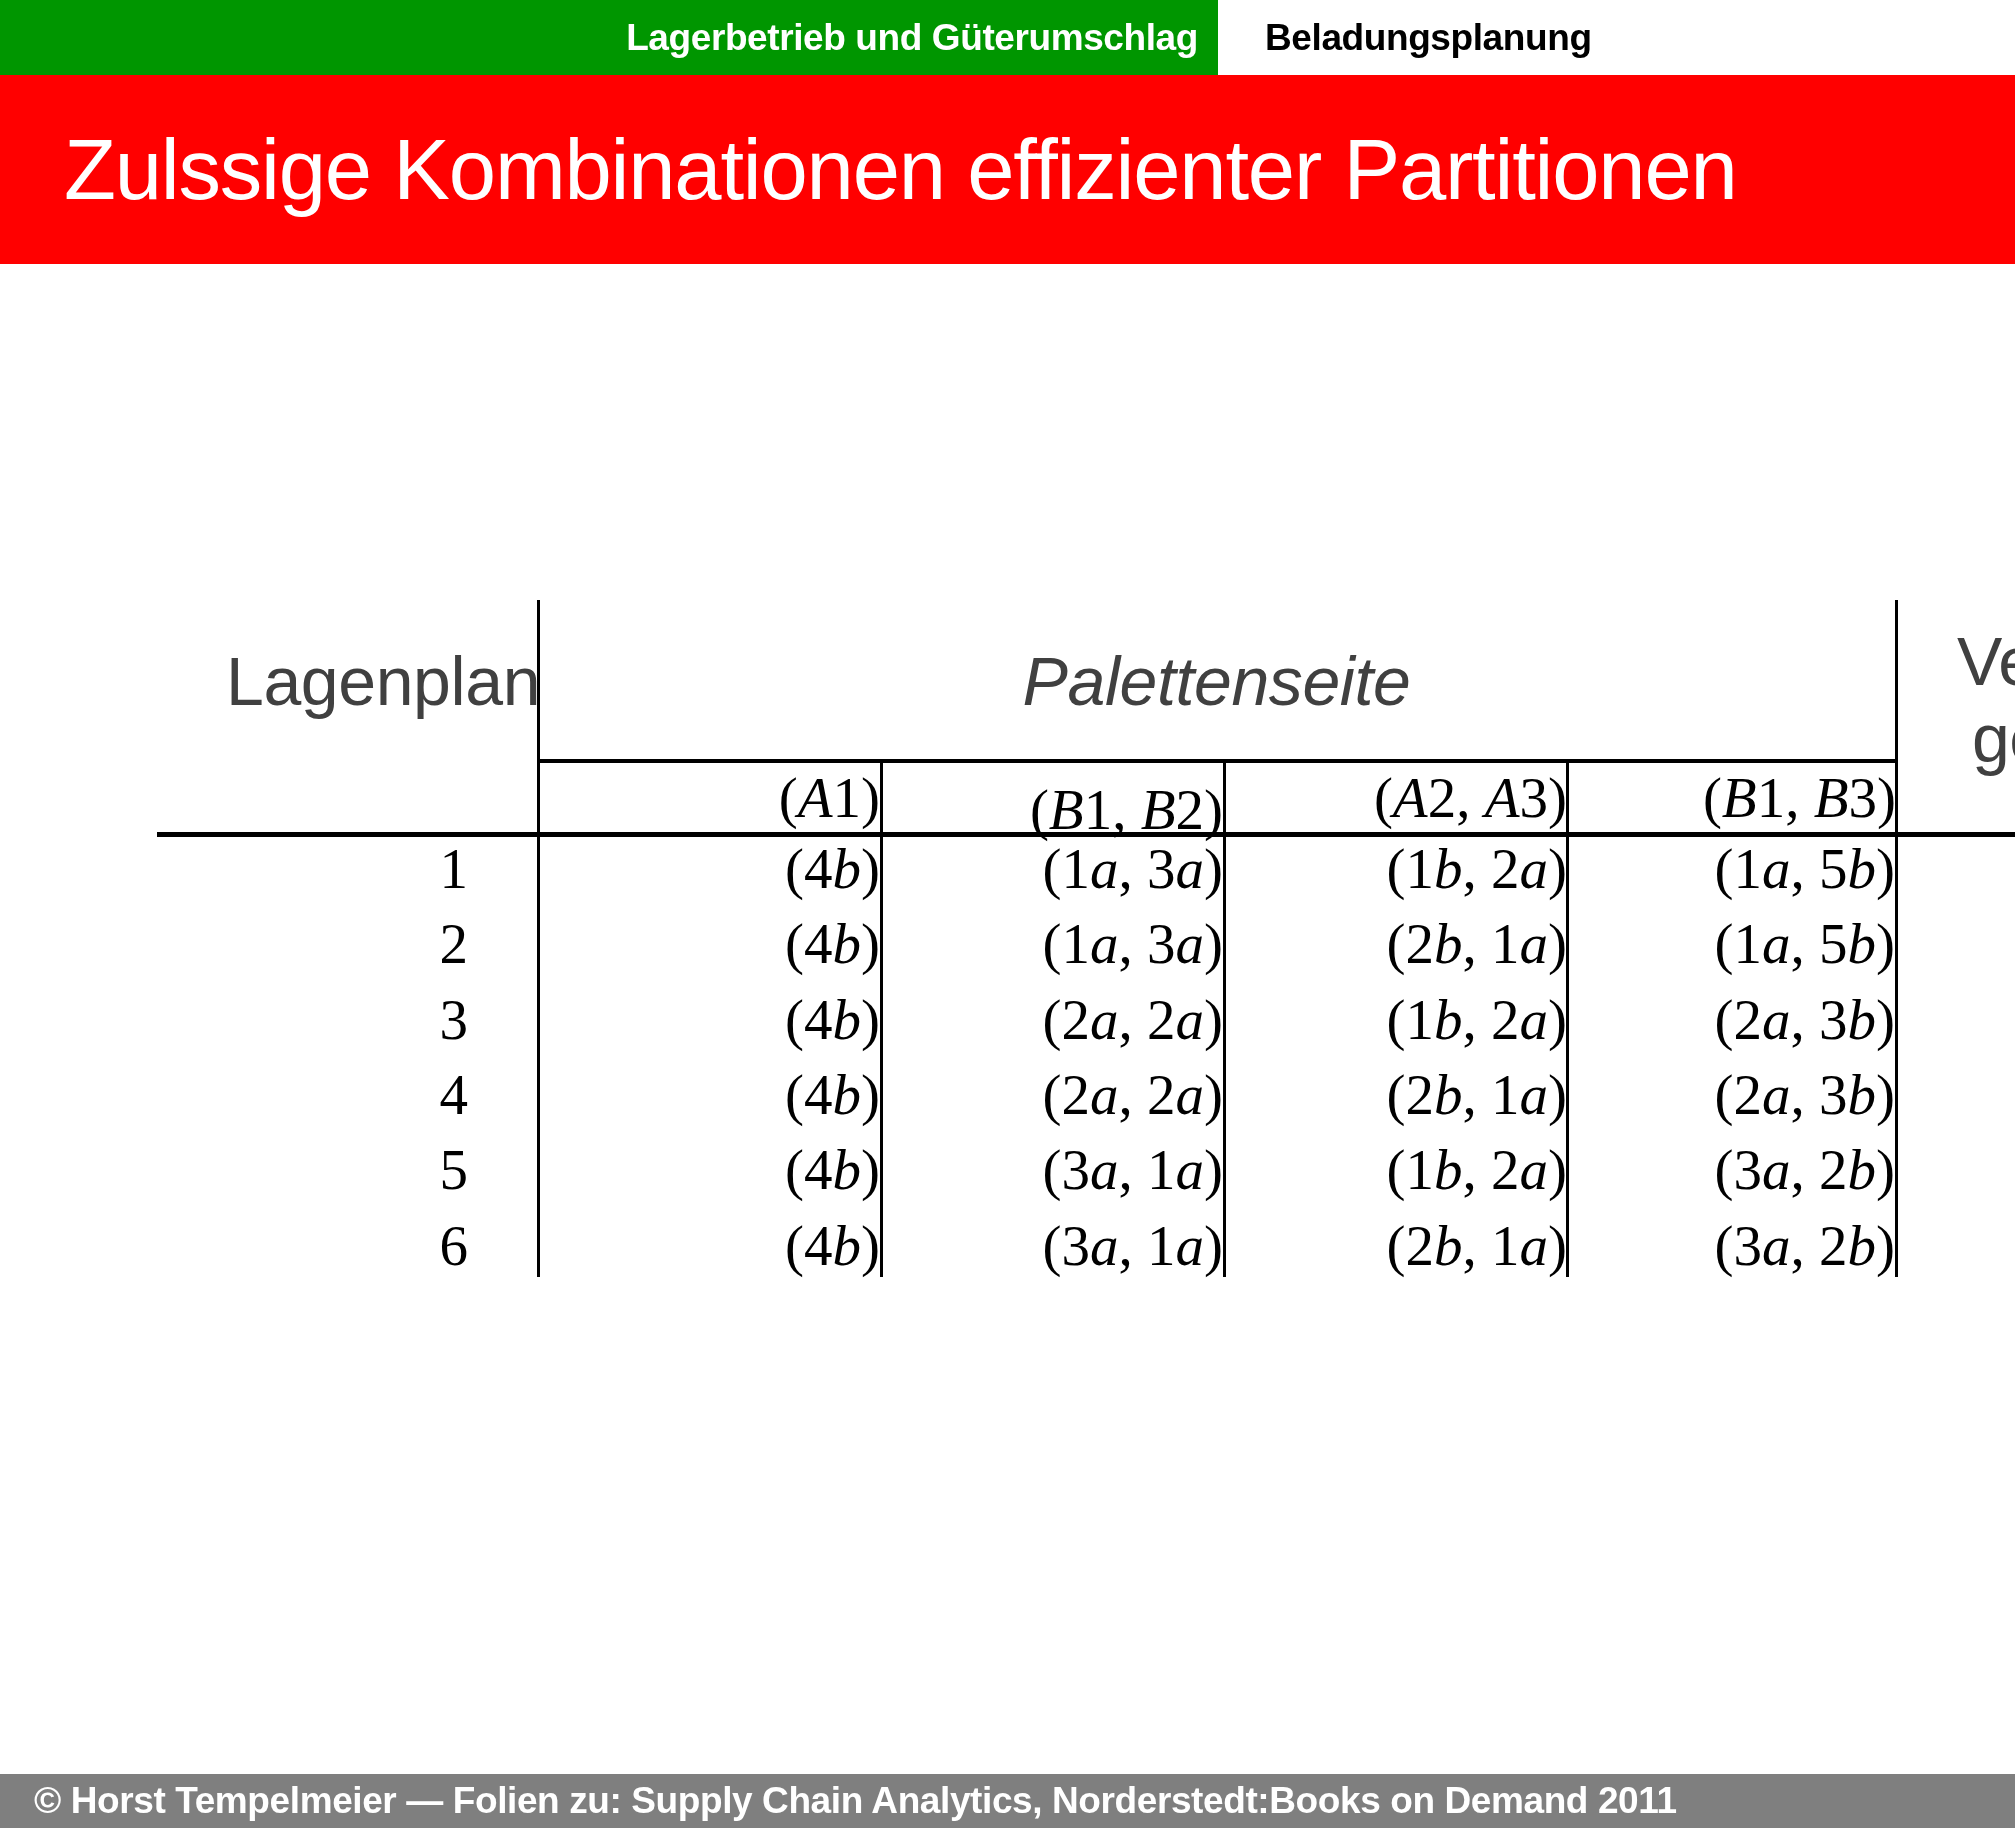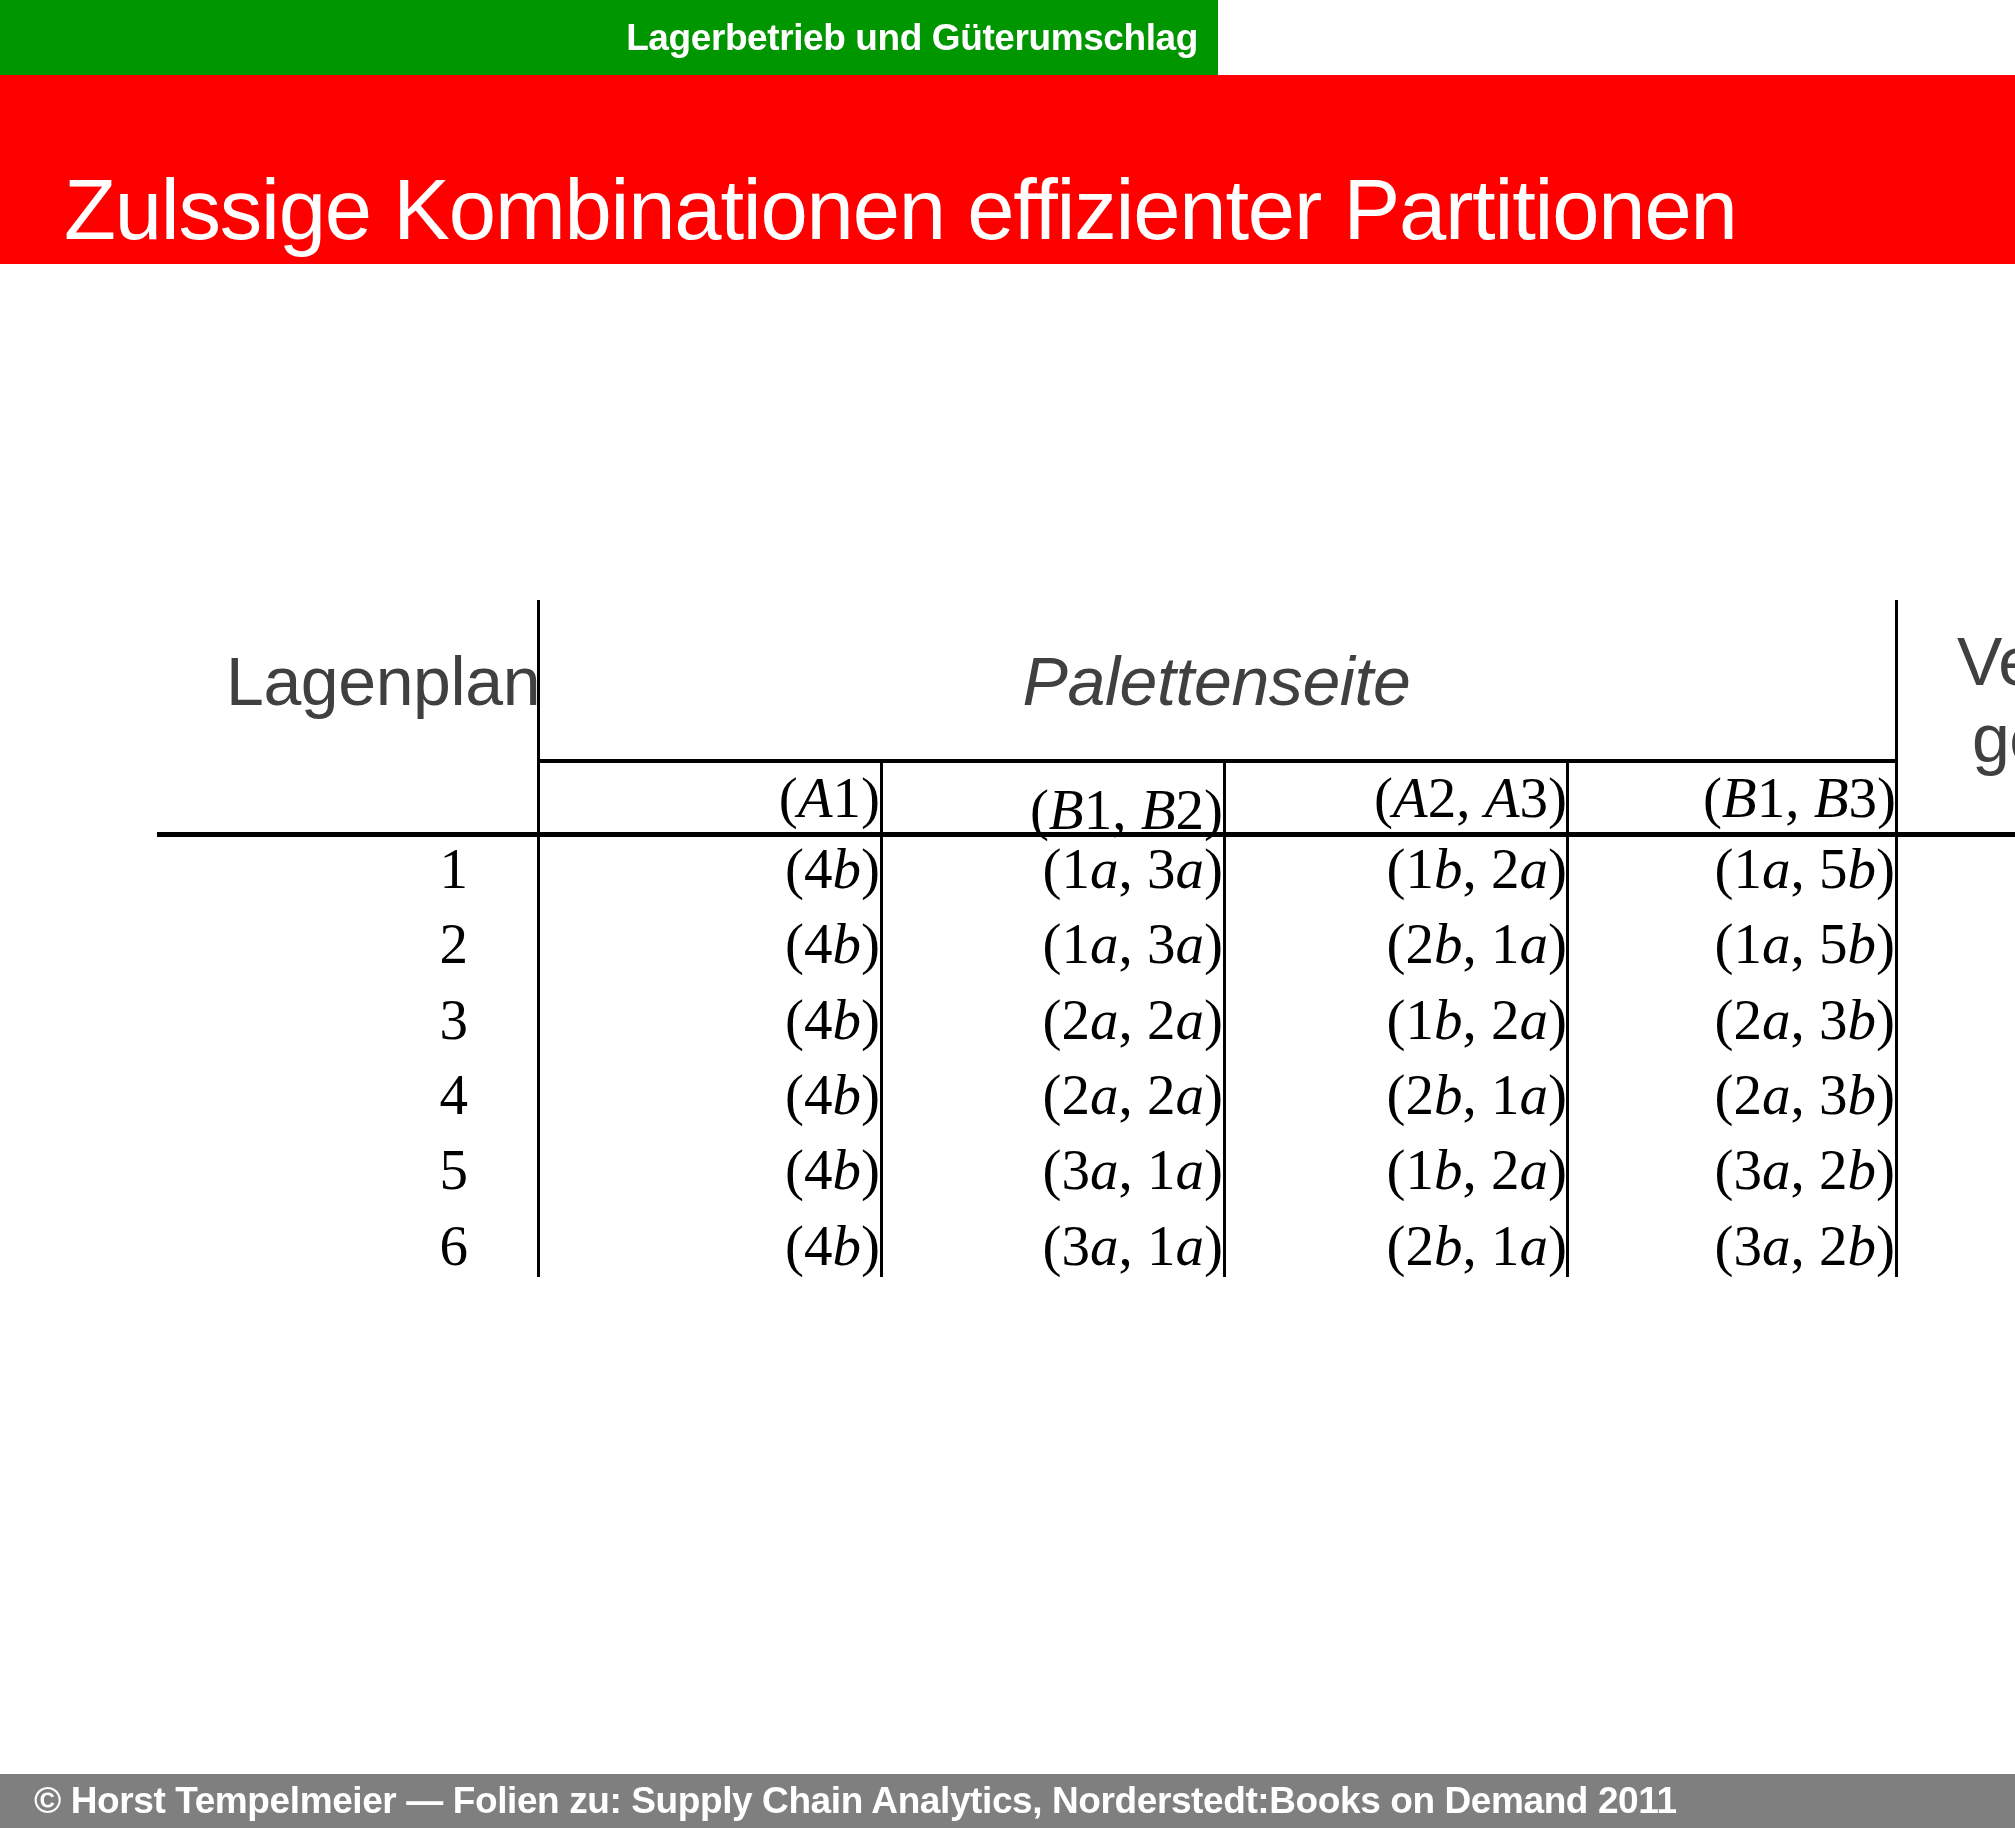--- a/index.html
+++ b/index.html
@@ -17,21 +17,21 @@
   .tab-white{
     position:absolute;left:1265px;top:0;height:75px;color:#000000;
     font-size:37px;font-weight:bold;line-height:75px;letter-spacing:-0.4px;
   }
   
   .titlebar{
     position:absolute;left:0;top:75px;width:2437px;height:189px;background:#ff0000;
   }
   .titlebar .t{
     position:absolute;left:64px;top:0;height:233px;line-height:189px;
-    color:#ffffff;font-size:85px;letter-spacing:-1.2px;white-space:nowrap;margin-top:40px;
+    color:#ffffff;font-size:85px;letter-spacing:-1.2px;white-space:nowrap;
   }
   
   .hdr{
     position:absolute;font-size:68px;color:#404040;text-align:center;letter-spacing:-0.4px;
   }
   .vline{position:absolute;width:2.8px;background:#000;}
   .hline{position:absolute;background:#000;}
   .cell{
     position:absolute;font-family:"Liberation Serif", serif;font-size:57px;color:#000;
     text-align:right;white-space:nowrap;
@@ -44,20 +44,21 @@
   .footer .copy{
     position:absolute;left:34px;top:0;height:54px;line-height:54px;
     color:#ffffff;font-size:37px;font-weight:bold;white-space:nowrap;letter-spacing:-0.4px;
   }
 </style>
 </head>
 <body>
 
 <div class="topbar">
   <div class="tab-green">Lagerbetrieb und Güterumschlag</div>
+  <div class="tab-white">Beladungsplanung</div>
 </div>
 
 <div class="titlebar">
   <div class="t">Zulssige Kombinationen effizienter Partitionen</div>
 </div>
 
 <div>
 
   <div class="hdr" style="left:226px;top:643px;width:242px;height:77px;line-height:77px;">Lagenplan</div>
   <div class="hdr" style="left:539px;top:643px;width:1355px;height:77px;line-height:77px;font-style:italic;">Palettenseite</div>

